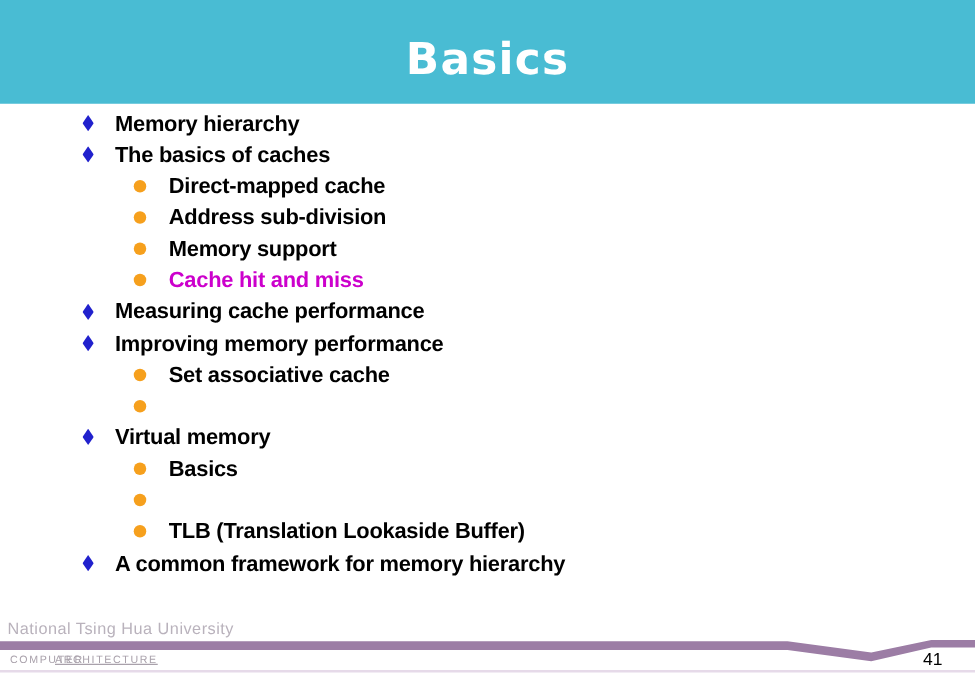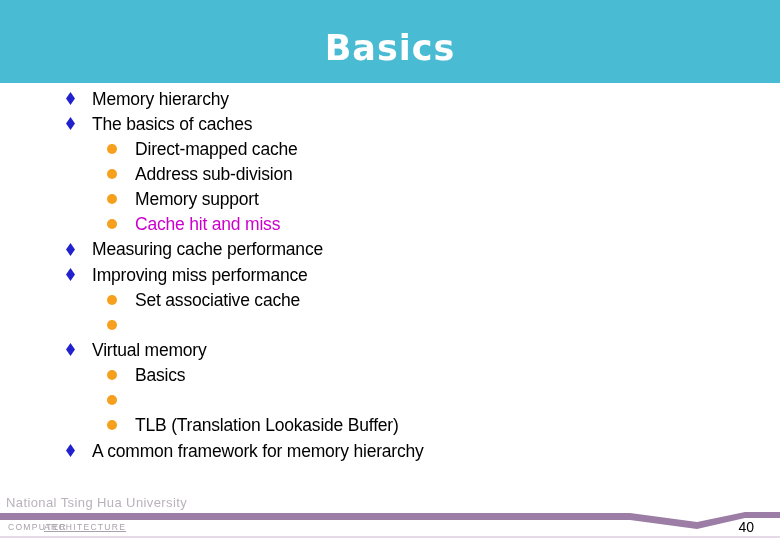--- a/index.html
+++ b/index.html
@@ -45,21 +45,21 @@
   }
   .outline-list li {
     position: relative;
     height: 25.15px;
   }
   .outline-list .txt {
     position: absolute;
     top: 50%;
     transform: translateY(-50%);
     font-size: 17.5px;
-    font-weight: normal;
+    font-weight: bold;
     color: var(--body-text, #000000);
     white-space: nowrap;
     letter-spacing: -0.2px;
   }
   .outline-list li.l1 .txt { left: 92px; }
   .outline-list li.l2 .txt { left: 135px; }
   .outline-list li.highlight .txt { color: var(--highlight, #cc00cc); }
   .diamond {
     position: absolute;
     left: 66px;
@@ -165,21 +165,21 @@
       <li class="l1">
         <svg width="9" height="13" viewBox="0 0 9 13" class="diamond">
           <polygon points="4.5,0 9,6.5 4.5,13 0,6.5" fill="var(--bullet1)"></polygon>
         </svg>
         <span class="txt">Measuring cache performance</span>
       </li>
       <li class="l1">
         <svg width="9" height="13" viewBox="0 0 9 13" class="diamond">
           <polygon points="4.5,0 9,6.5 4.5,13 0,6.5" fill="var(--bullet1)"></polygon>
         </svg>
-        <span class="txt">Improving miss performance</span>
+        <span class="txt">Improving memory performance</span>
       </li>
       <li class="l2">
         <span class="circle"></span>
         <span class="txt">Set associative cache</span>
       </li>
       <li class="l2">
         <span class="circle"></span>
       </li>
       <li class="l1">
         <svg width="9" height="13" viewBox="0 0 9 13" class="diamond">
@@ -208,17 +208,17 @@
 
   <span class="watermark">National Tsing Hua University</span>
 
   <svg class="wave-svg" width="780" height="35" viewBox="0 0 780 35" aria-hidden="true">
     <polygon points="0,8 630,8 697,17 745,7 780,7 780,13 745,13 697,24 630,15 0,15" fill="var(--wave, #9c7da5)"></polygon>
   </svg>
 
   <span class="dept-label dept-computer">COMPUTER</span>
   <span class="dept-label dept-architecture">ARCHITECTURE</span>
 
-  <span class="page-number">40</span>
+  <span class="page-number">41</span>
 
   <div class="bottom-edge-line"></div>
 
 </div>
 
 </body></html>

